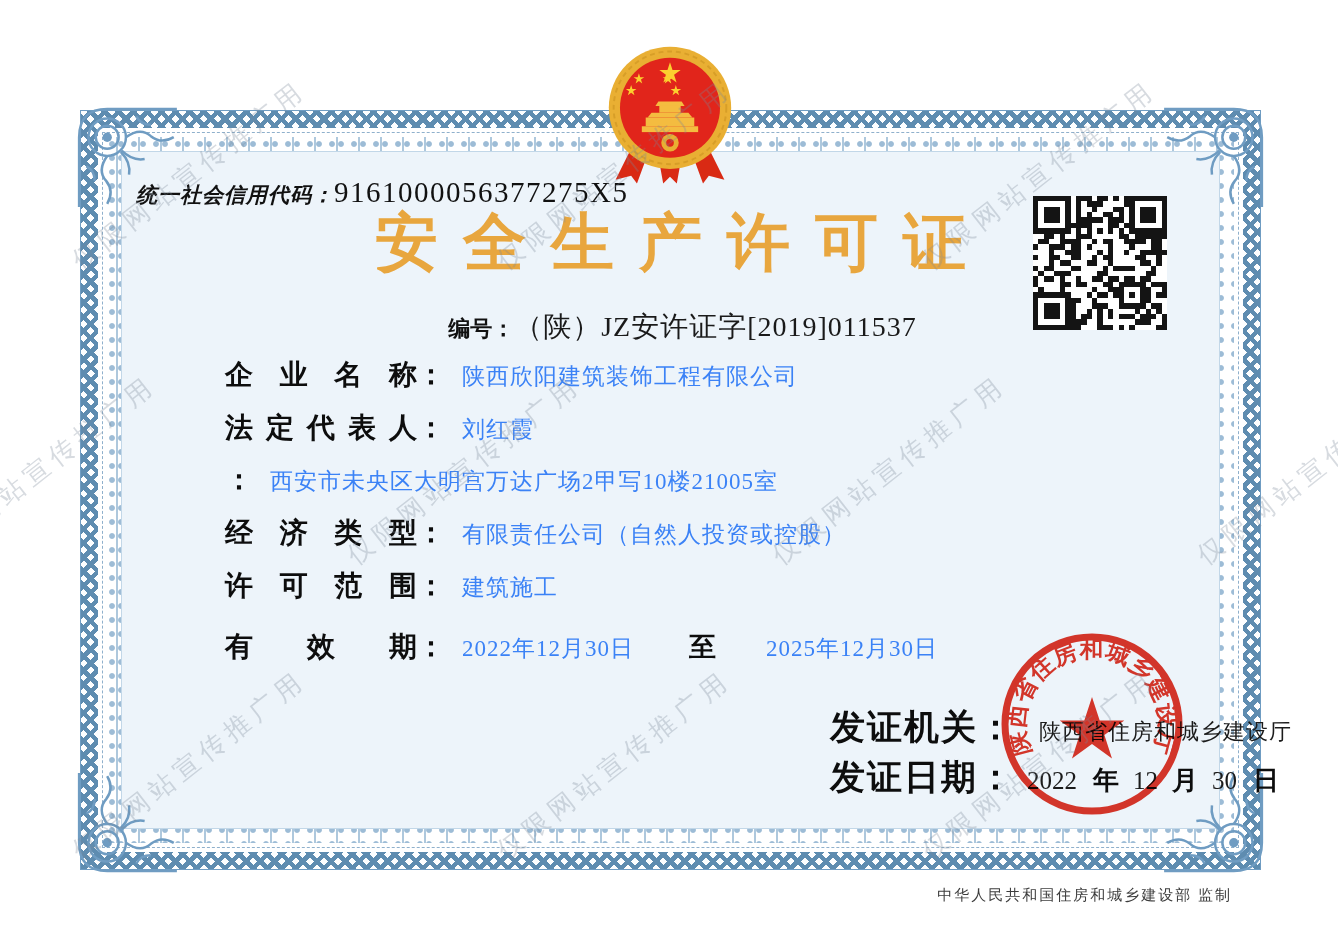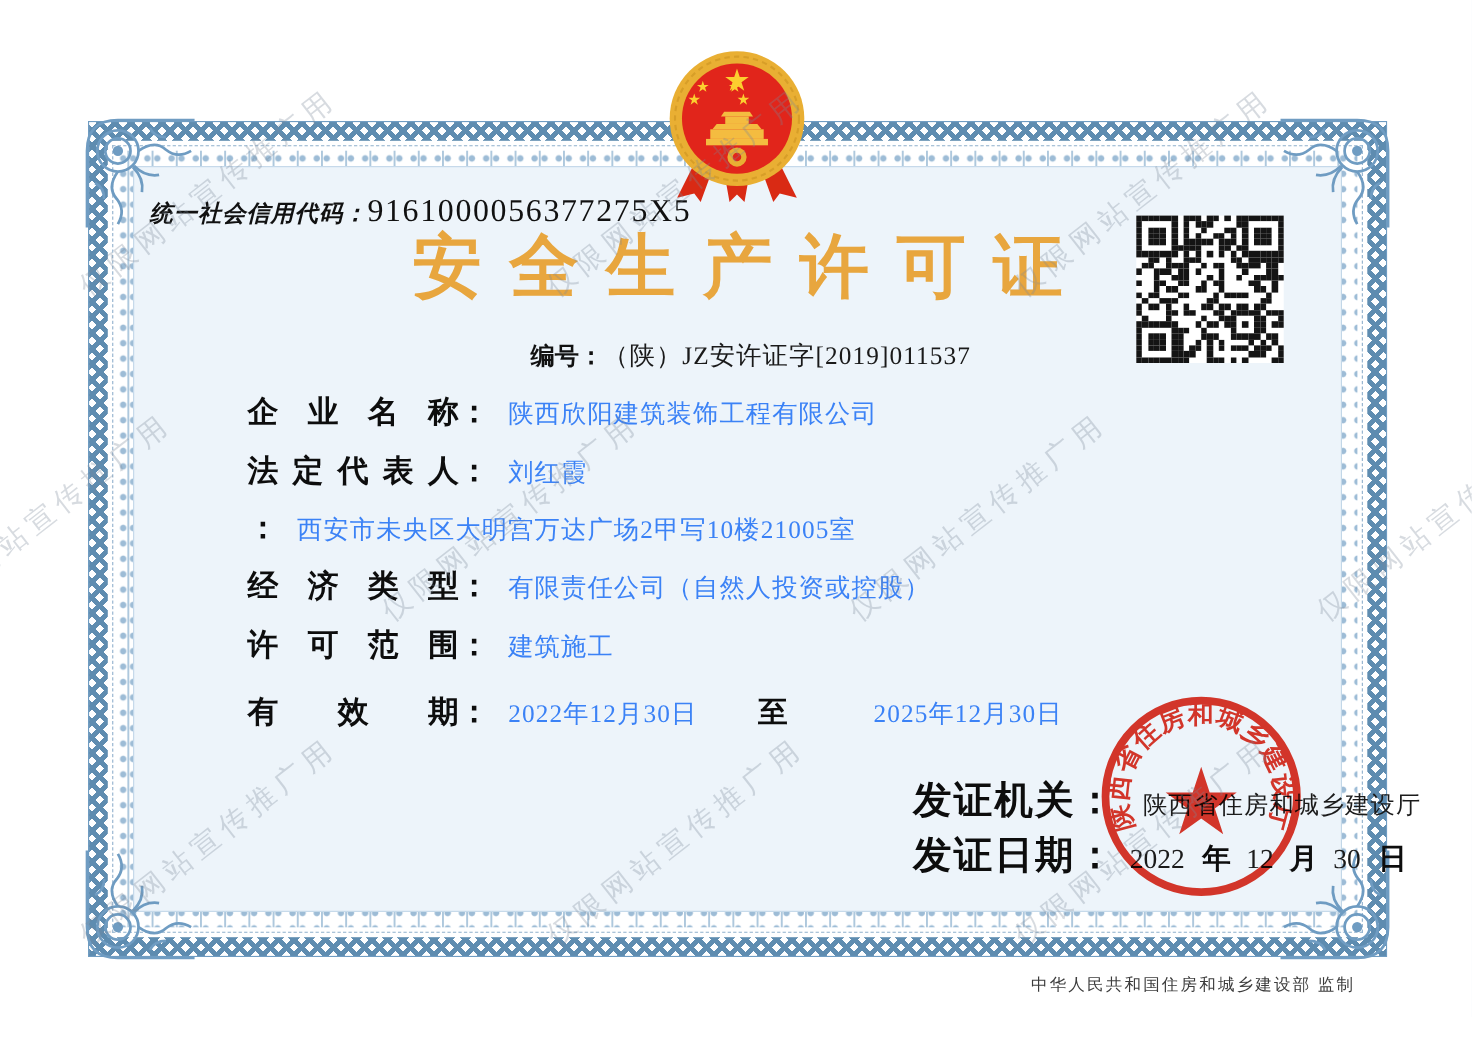--- a/index.html
+++ b/index.html
@@ -33,34 +33,34 @@
 
   
   .credit{position:absolute;left:58px;top:68px;white-space:nowrap;z-index:4;}
   .credit .lab{font-weight:bold;font-size:21px;color:#111;letter-spacing:1px;font-style:italic;}
   .credit .val{font-family:"Liberation Serif",serif;font-size:29px;color:#111;letter-spacing:1.5px;}
   .title{position:absolute;left:0;top:92px;width:100%;text-align:center;z-index:4;
     font-weight:bold;font-size:63px;color:#E8A63E;letter-spacing:25px;padding-left:25px;box-sizing:border-box;
     white-space:nowrap;}
   .serial{position:absolute;left:0;top:200px;width:100%;text-align:center;z-index:4;transform:translateX(12px);white-space:nowrap;}
   .serial .lab{font-weight:bold;font-size:22px;color:#111;}
-  .serial .val{font-family:"Liberation Serif",serif;font-size:23px;color:#1a1a1a;letter-spacing:1px;}
+  .serial .val{font-family:"Liberation Serif",serif;font-size:28px;color:#1a1a1a;letter-spacing:1px;}
   .qr{position:absolute;left:955px;top:88px;width:134px;height:134px;z-index:4;
     display:grid;grid-template-columns:repeat(25,1fr);grid-template-rows:repeat(25,1fr);background:#fff;}
   .qr div{background:transparent;}
   .qr div.on{background:#141414;}
 
   
   .frow{position:absolute;left:147px;display:flex;align-items:baseline;z-index:4;white-space:nowrap;}
   .flabel{display:inline-block;width:192px;font-weight:bold;font-size:28px;color:#0d0d0d;
     text-align:justify;text-align-last:justify;}
   .fcolon{font-weight:bold;font-size:28px;color:#0d0d0d;}
   .fvalue{font-family:"Liberation Serif",serif;font-size:23px;color:#3b82f6;margin-left:17px;letter-spacing:1px;}
   .conj{font-weight:bold;font-size:27px;color:#0d0d0d;margin-left:55px;}
-  .toval{margin-left:78px;}
+  .toval{margin-left:50px;}
 
   
   .brow{position:absolute;left:752px;display:flex;align-items:baseline;z-index:4;white-space:nowrap;}
   .blabel{font-weight:bold;font-size:35px;color:#0d0d0d;letter-spacing:2px;}
   .bvalue{font-family:"Liberation Serif",serif;font-size:22px;color:#1b1b1b;margin-left:24px;letter-spacing:1px;}
   .dnum{font-family:"Liberation Serif",serif;font-size:25px;color:#1b1b1b;}
   .dunit{font-weight:bold;font-size:26px;color:#0d0d0d;}
   .ml12{margin-left:12px;text-align:center;} .ml14{margin-left:14px;text-align:right;} .ml16{margin-left:16px;}
 
   

